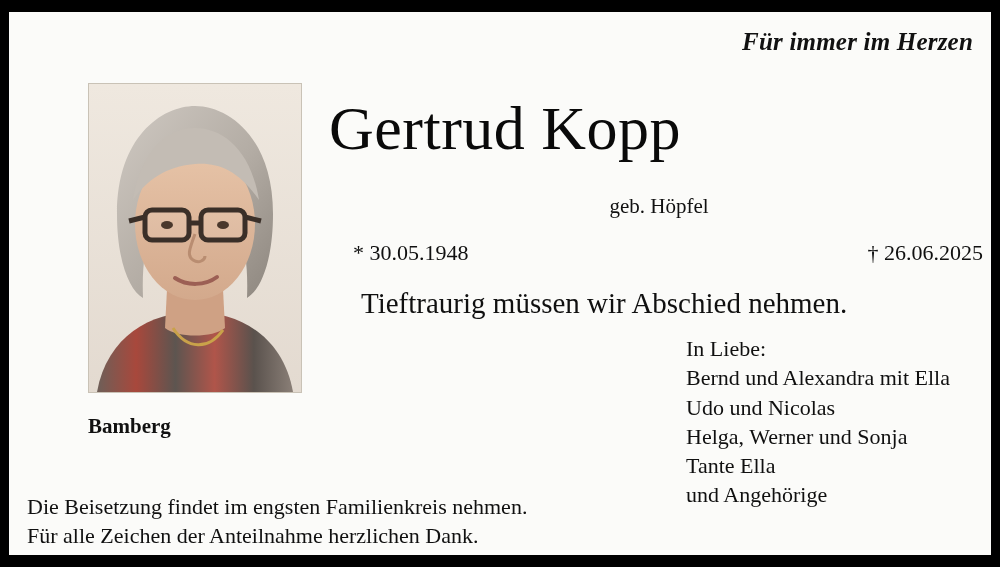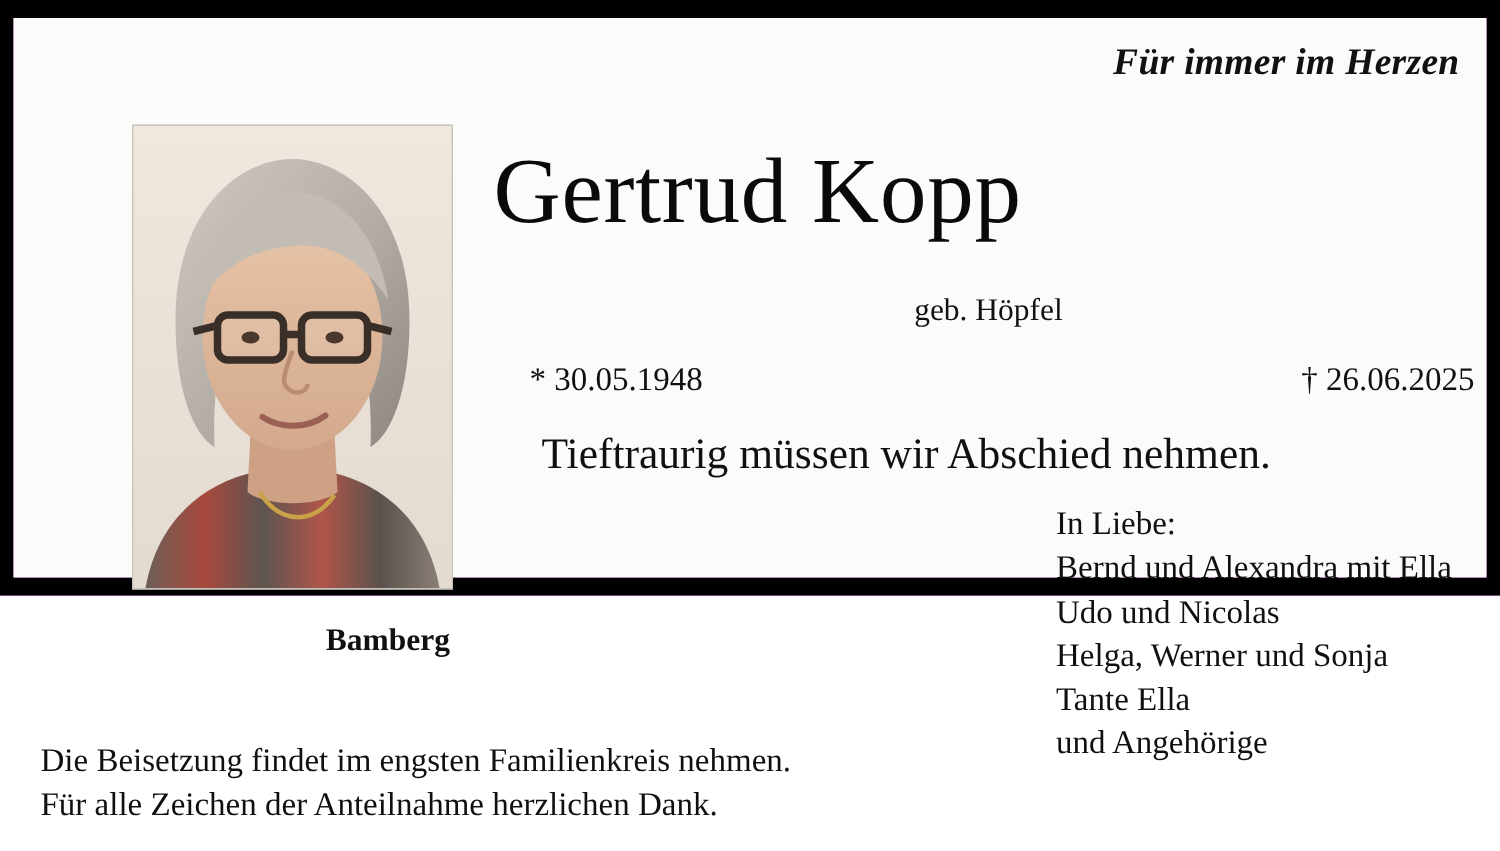--- a/index.html
+++ b/index.html
@@ -10,23 +10,23 @@
   body {
     width: 1000px;
     height: 567px;
     font-family: "Liberation Serif", serif;
     color: #0d0d0d;
     overflow: hidden;
   }
   .obituary {
     position: relative;
     width: 1000px;
-    height: 397px;
+    height: 567px;
     box-sizing: border-box;
-    background: #d946ef;
+    background: #22c55e;
     border-top: 12px solid #000000;
     border-bottom: 12px solid #000000;
     border-left: 9px solid #000000;
     border-right: 9px solid #000000;
   }
   .inner {
     position: relative;
     width: 100%;
     height: 100%;
     background: #fbfbf9;
@@ -54,21 +54,21 @@
     border: 1px solid #c9c2b6;
     background: #efe9e1;
     overflow: hidden;
   }
   .portrait-svg { display: block; width: 100%; height: 100%; }
   .city {
     position: absolute;
     left: 79px;
     top: 402px;
     width: 212px;
-    text-align: right;
+    text-align: left;
     font-weight: bold;
     font-size: 21px;
     color: #111111;
   }
   
   .name {
     position: absolute;
     left: 320px;
     top: 84px;
     width: 660px;
@@ -113,21 +113,21 @@
   }
   
   .mourners {
     position: absolute;
     left: 677px;
     top: 322px;
     font-size: 22px;
     line-height: 1.33;
     color: #101010;
   }
-  .mourners div { white-space: nowrap; margin-left: 18px; }
+  .mourners div { white-space: nowrap; }
   
   .footer {
     position: absolute;
     left: 18px;
     top: 480px;
     font-size: 22px;
     line-height: 1.32;
     color: #101010;
   }
   .footer div { white-space: nowrap; }

